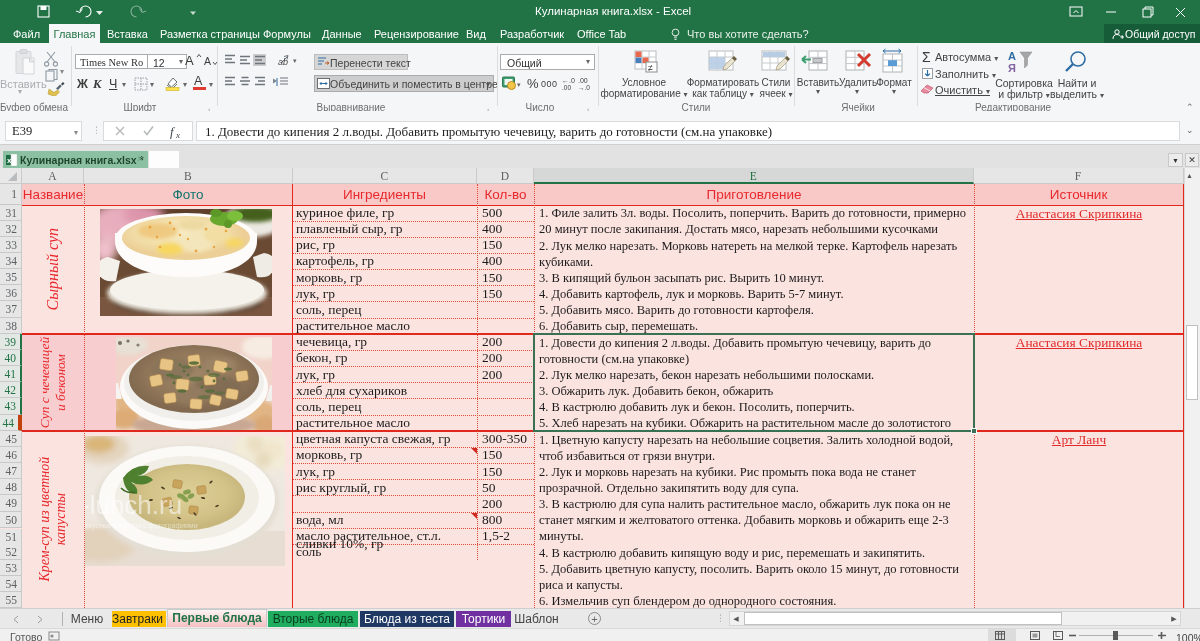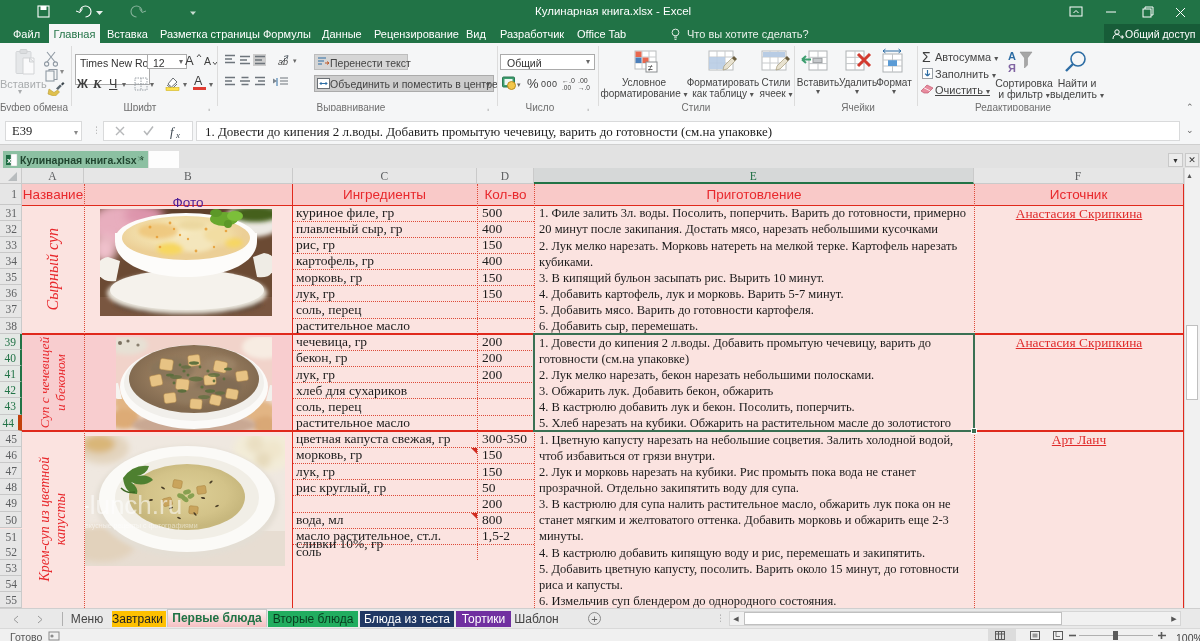--- a/index.html
+++ b/index.html
@@ -111,21 +111,21 @@
     </g>
     <path d="M5 39 l5 3.5 l3.5-2.5 l2 2 l-4.5 4.5 l-7-2.5z" fill="#dfc04e" stroke="#b89a30" stroke-width="0.6"></path>
     <path d="M12 38.5 l4-4 1.8 1.5 -3.8 4z" fill="#5b6770"></path>
     <path d="M17 34 l2-2 1.5 1.5 -2 2z" fill="#3a444c"></path>
   </svg>
   <div class="abs" style="left:60px;top:24px;color:#8a8a8a;font-size:8px;">▾</div>
   <div class="glabel" style="left:0px;width:62px;">Буфер обмена</div>
   <div class="launch" style="left:58px;">⌞</div>
   <div class="rdiv" style="left:71px;"></div>
 
-  <div class="combo" style="left:75px;top:11px;width:69px;height:11px;padding:2px 0 16px 4px;overflow:hidden;">Times New Ro</div>
+  <div class="combo" style="left:75px;top:11px;width:69px;height:11px;padding:2px 0 0 4px;overflow:hidden;font-family:Liberation Serif, serif;">Times New Ro</div>
   <div class="combo" style="left:147px;top:11px;width:33px;height:11px;padding:2px 0 0 5px;">12<span style="float:right;margin-right:3px;font-size:8px;color:#666">▾</span></div>
   <svg class="abs" style="left:185px;top:10px" width="32" height="14" viewBox="0 0 32 14">
       <text x="0" y="12" font-size="13" fill="#3d3d3d">А</text>
       <path d="M12 4 l2-2.5 2 2.5" stroke="#3d3d3d" fill="none" stroke-width="0.9"></path>
       <text x="19" y="12" font-size="10.5" fill="#3d3d3d">А</text>
       <path d="M28 9 l2 2.5 2-2.5" stroke="#3d3d3d" fill="none" stroke-width="0.9"></path>
     </svg>
   <div class="abs" style="left:77px;top:34px;font-size:12px;font-weight:bold;color:#3d3d3d;">Ж</div>
   <div class="abs" style="left:93px;top:34px;font-size:12.5px;font-style:italic;font-weight:bold;color:#3d3d3d;font-family:'Liberation Serif',serif;">К</div>
   <div class="abs" style="left:109px;top:34px;font-size:12.5px;color:#3d3d3d;text-decoration:underline;">Ч</div>
@@ -403,21 +403,21 @@
 <div class="dashh" style="left:292.5px;top:230.42px;width:241.5px;"></div>
 <div class="dashh" style="left:292.5px;top:246.58px;width:241.5px;"></div>
 <div class="dashh" style="left:292.5px;top:278.90px;width:241.5px;"></div>
 <div class="dashh" style="left:292.5px;top:295.06px;width:241.5px;"></div>
 <div class="dashh" style="left:292.5px;top:311.22px;width:241.5px;"></div>
 <div class="dashh" style="left:292.5px;top:327.38px;width:241.5px;"></div>
 <div class="dashh" style="left:292.5px;top:343.54px;width:241.5px;"></div>
 <div class="dashh" style="left:292.5px;top:359.70px;width:241.5px;"></div>
 <div class="dashh" style="left:292.5px;top:375.86px;width:241.5px;"></div>
 <div class="abs" style="left:22px;top:19px;width:62px;text-align:center;font-size:13.5px;color:#e8282c;white-space:nowrap;">Название</div>
-<div class="abs" style="left:84px;top:27px;width:208px;text-align:center;font-size:13.5px;color:#4c1d95;white-space:nowrap;">Фото</div>
+<div class="abs" style="left:84px;top:19px;width:208px;text-align:center;font-size:13.5px;color:#0f766e;white-space:nowrap;">Фото</div>
 <div class="abs" style="left:292.5px;top:19px;width:184px;text-align:center;font-size:13.5px;color:#e8282c;white-space:nowrap;">Ингредиенты</div>
 <div class="abs" style="left:477px;top:19px;width:57px;text-align:center;font-size:13.5px;color:#e8282c;white-space:nowrap;">Кол-во</div>
 <div class="abs" style="left:534px;top:19px;width:440px;text-align:center;font-size:13.5px;color:#e8282c;white-space:nowrap;">Приготовление</div>
 <div class="abs" style="left:973.5px;top:19px;width:210px;text-align:center;font-size:13.5px;color:#e8282c;white-space:nowrap;">Источник</div>
 <div class="ing" style="top:37.00px;">куриное филе, гр</div>
 <div class="qty" style="top:37.00px;">500</div>
 <div class="ing" style="top:53.16px;">плавленый сыр, гр</div>
 <div class="qty" style="top:53.16px;">400</div>
 <div class="ing" style="top:69.32px;">рис, гр</div>
 <div class="qty" style="top:69.32px;">150</div>

